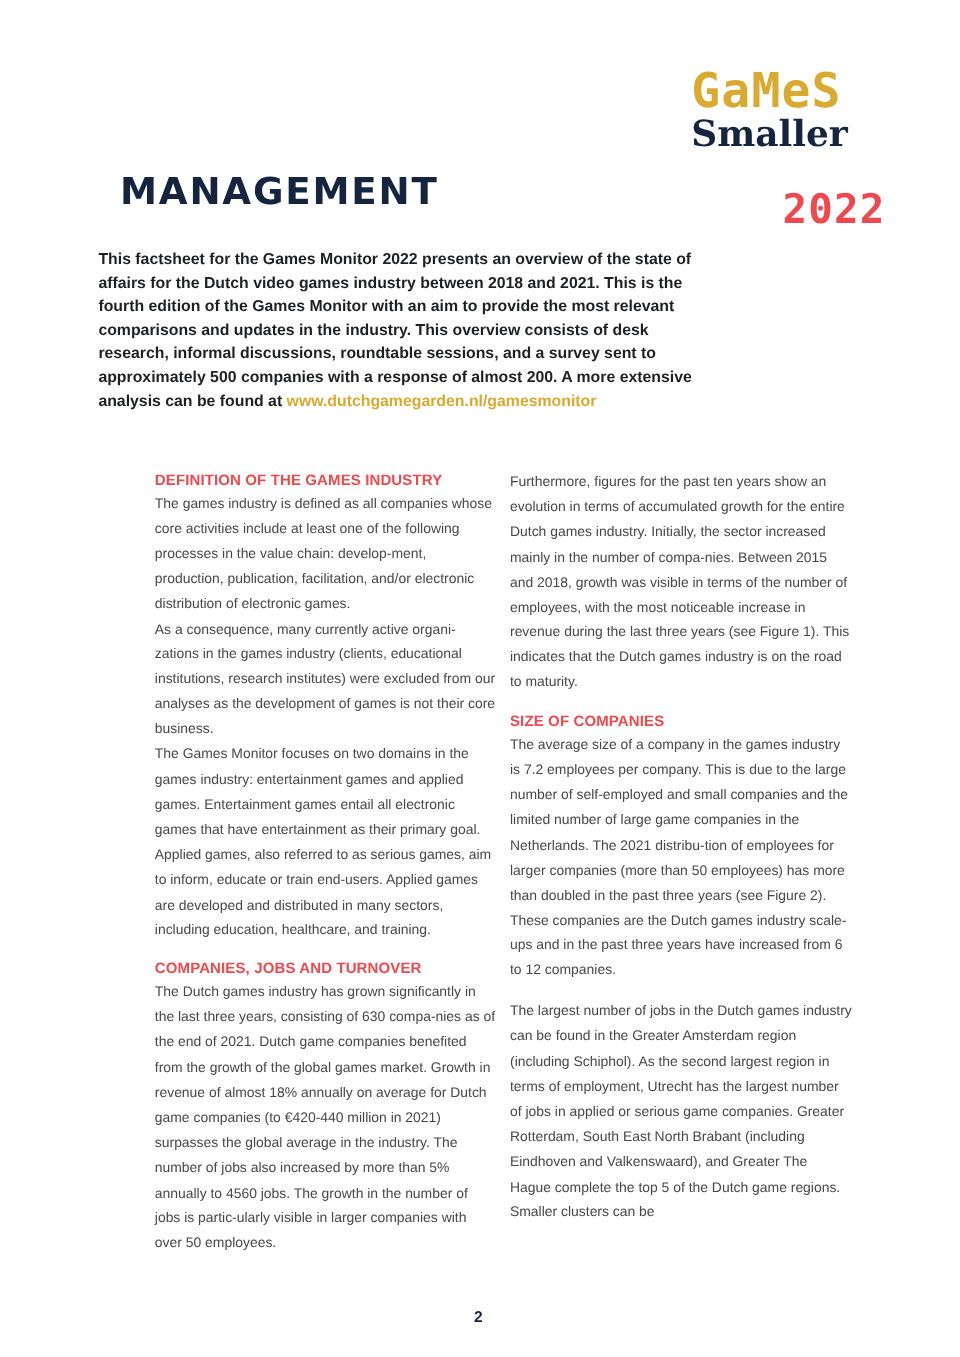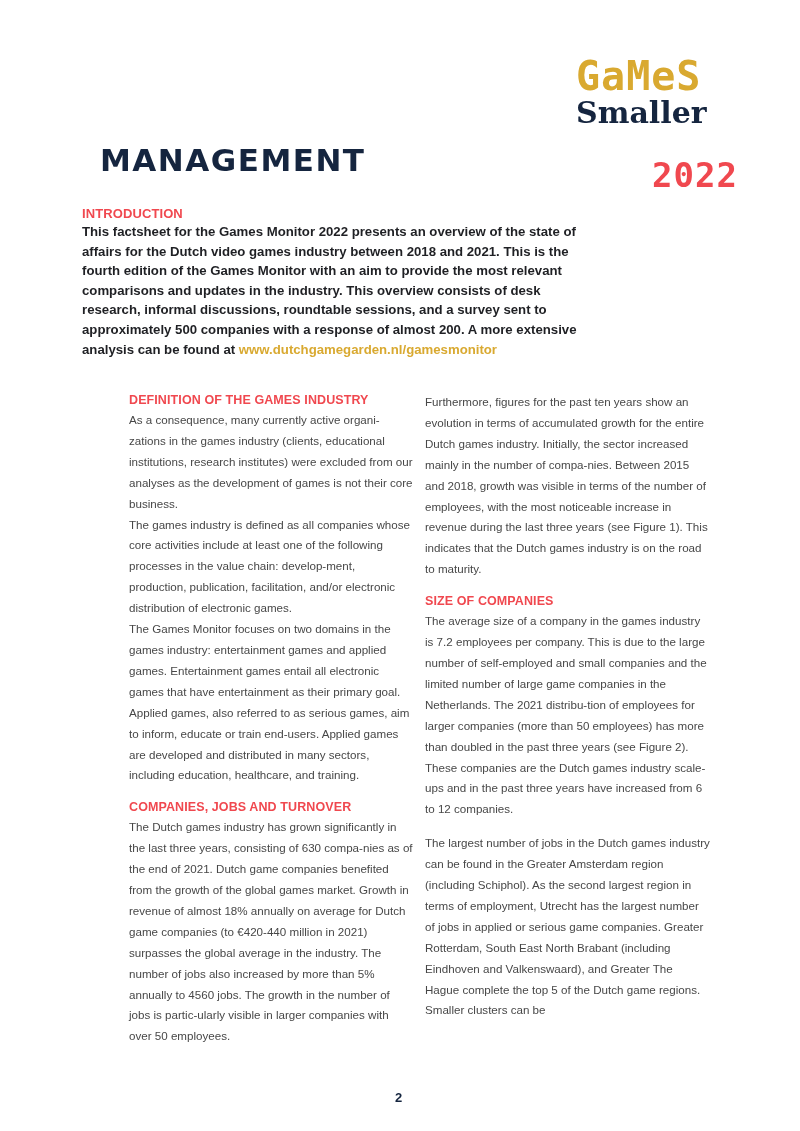--- a/index.html
+++ b/index.html
@@ -45,29 +45,28 @@
   <div class="l1">GaMeS</div>
   <div class="l2">Smaller</div>
   <div class="l3">2022</div>
 </div>
 
 <h1 class="title" style="margin:18px;">
   <span>MANAGEMENT</span>
 </h1>
 
 <section class="intro">
-  <div class="sec-heading">INTRODUCTION</div>
   <p><span>This factsheet for the Games Monitor 2022 presents an overview of the state of affairs for the Dutch video games industry between 2018 and 2021. This is the fourth edition of the Games Monitor with an aim to provide the most relevant comparisons and updates in the industry. This overview consists of desk research, informal discussions, roundtable sessions, and a survey sent to approximately 500 companies with a response of almost 200. A more extensive analysis can be found at </span><a>www.dutchgamegarden.nl/gamesmonitor</a></p>
 </section>
 
 <section class="col col-left">
   <div class="block">
     <div class="sec-heading">DEFINITION OF THE GAMES INDUSTRY</div>
+    <p>The games industry is defined as all companies whose core activities include at least one of the following processes in the value chain: develop-ment, production, publication, facilitation, and/or electronic distribution of electronic games.</p>
     <p>As a consequence, many currently active organi-zations in the games industry (clients, educational institutions, research institutes) were excluded from our analyses as the development of games is not their core business.</p>
-    <p>The games industry is defined as all companies whose core activities include at least one of the following processes in the value chain: develop-ment, production, publication, facilitation, and/or electronic distribution of electronic games.</p>
     <p>The Games Monitor focuses on two domains in the games industry: entertainment games and applied games. Entertainment games entail all electronic games that have entertainment as their primary goal. Applied games, also referred to as serious games, aim to inform, educate or train end-users. Applied games are developed and distributed in many sectors, including education, healthcare, and training.</p>
   </div>
   <div class="block">
     <div class="sec-heading">COMPANIES, JOBS AND TURNOVER</div>
     <p>The Dutch games industry has grown significantly in the last three years, consisting of 630 compa-nies as of the end of 2021. Dutch game companies benefited from the growth of the global games market. Growth in revenue of almost 18% annually on average for Dutch game companies (to €420-440 million in 2021) surpasses the global average in the industry. The number of jobs also increased by more than 5% annually to 4560 jobs. The growth in the number of jobs is partic-ularly visible in larger companies with over 50 employees.</p>
   </div>
 </section>
 
 <section class="col col-right">
   <div class="block">

